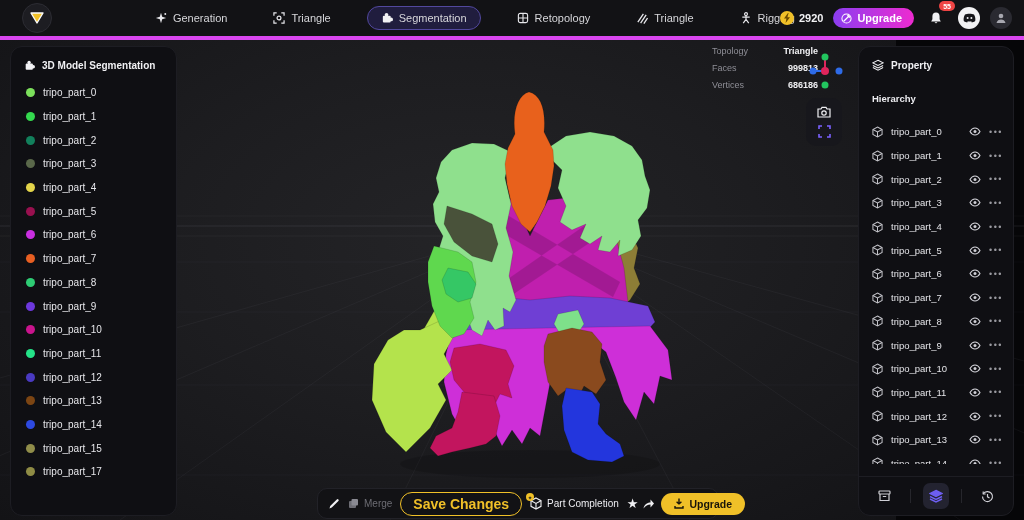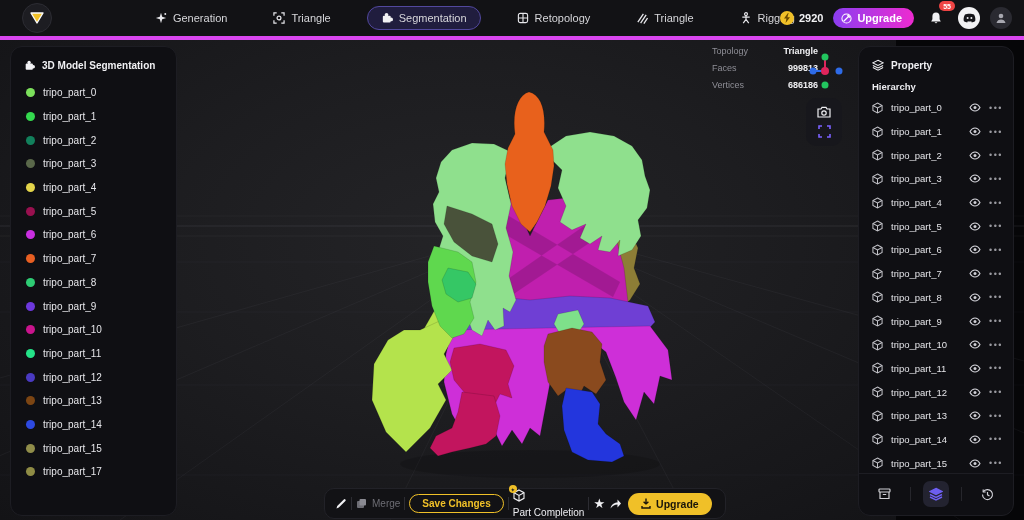--- a/index.html
+++ b/index.html
@@ -53,48 +53,48 @@
     background:#0f0f13; border:1px solid #1d1d23; border-radius:12px; z-index:20; overflow:hidden; }
   .lp-header { display:flex; align-items:center; gap:7px; padding:13px 12px 10px 13px;
     color:#f0f0f3; font-size:10px; font-weight:bold; }
   .lp-row { display:flex; align-items:center; gap:8px; height:23.7px; padding-left:15px; cursor:pointer; }
   .lp-dot { width:9px; height:9px; border-radius:50%; flex:0 0 auto; }
   .lp-label { color:#e6e6ea; font-size:10px; }
 
   
   .right-panel { position:absolute; left:858px; top:46px; width:156px; height:470px;
     background:#0f0f13; border:1px solid #1d1d23; border-radius:12px; z-index:20;
-    display:flex; flex-direction:column; overflow:hidden; }
+    display:flex; flex-direction:column; overflow:hidden;gap:12px; }
   .rp-header { display:flex; align-items:center; gap:7px; padding:12px 12px 4px 13px;
     color:#f0f0f3; font-size:10px; font-weight:bold; }
   .rp-section { padding:6px 13px 4px 13px; color:#ececf0; font-size:9.5px; font-weight:bold; }
   .rp-list { height:391px; overflow:hidden; }
   .rp-row { display:flex; align-items:center; height:23.7px; padding:0 10px 0 13px; cursor:pointer; }
   .rp-cube { flex:0 0 auto; display:flex; }
   .rp-label { color:#e4e4e8; font-size:9.5px; margin-left:8px; flex:1 1 auto; }
   .rp-eye { display:flex; cursor:pointer; }
   .rp-more { color:#9a9aa0; font-size:9px; letter-spacing:1.5px; margin-left:8px; cursor:pointer; }
   .rp-footer { border-top:1px solid #1d1d23; height:44px; margin-top:auto;
     display:flex; align-items:center; justify-content:space-evenly; }
   .rp-footer .fdiv { width:1px; height:14px; background:#26262c; }
   .rp-fbtn { width:26px; height:26px; border-radius:7px; display:flex; align-items:center;
     justify-content:center; cursor:pointer; }
   .rp-fbtn.active { background:#232330; }
 
   
-  .toolbar { position:absolute; left:324px; top:488px; width:402px; height:31px;
+  .toolbar { position:absolute; left:317px; top:488px; width:402px; height:31px;
     background:#121215; border:1px solid #222228; border-radius:10px; z-index:25;
     display:flex; align-items:center; padding:0 10px; gap:4px; }
   .tdiv { width:1px; height:13px; background:#2c2c32; }
   .tool-ico { display:flex; align-items:center; cursor:pointer; }
   .merge { display:flex; align-items:center; gap:5px; color:#6d6d74; font-size:10px; cursor:default; }
-  .save-btn { color:var(--accent-yellow); border:1px solid var(--accent-yellow); font-size:10px;
+  .save-btn { color:var(--accent-yellow); border:1px solid var(--accent-yellow); font-size:14px;
     font-weight:bold; padding:3px 12px; border-radius:999px; cursor:pointer; white-space:nowrap; }
-  .partcomp { display:flex; align-items:flex-start; gap:5px; color:#ececf0; font-size:10px;
-    cursor:pointer; white-space:nowrap;flex-direction:column; }
+  .partcomp { display:flex; align-items:center; gap:5px; color:#ececf0; font-size:10px;
+    cursor:pointer; white-space:nowrap; }
   .pc-ico { position:relative; display:flex; }
   .pc-badge { position:absolute; top:-4px; left:-4px; width:8px; height:8px; border-radius:50%;
     background:var(--accent-yellow); display:flex; align-items:center; justify-content:center;
     color:#222; font-size:6px; }
   .star-glyph { color:#f0f0f3; font-size:13px; line-height:1; cursor:pointer; }
   .export-btn { display:flex; align-items:center; gap:5px; background:var(--accent-yellow);
     color:#18140a; font-size:10.5px; font-weight:bold; padding:5px 13px; border-radius:999px;
     cursor:pointer; margin-left:2px; white-space:nowrap; }
 </style>
 </head>

